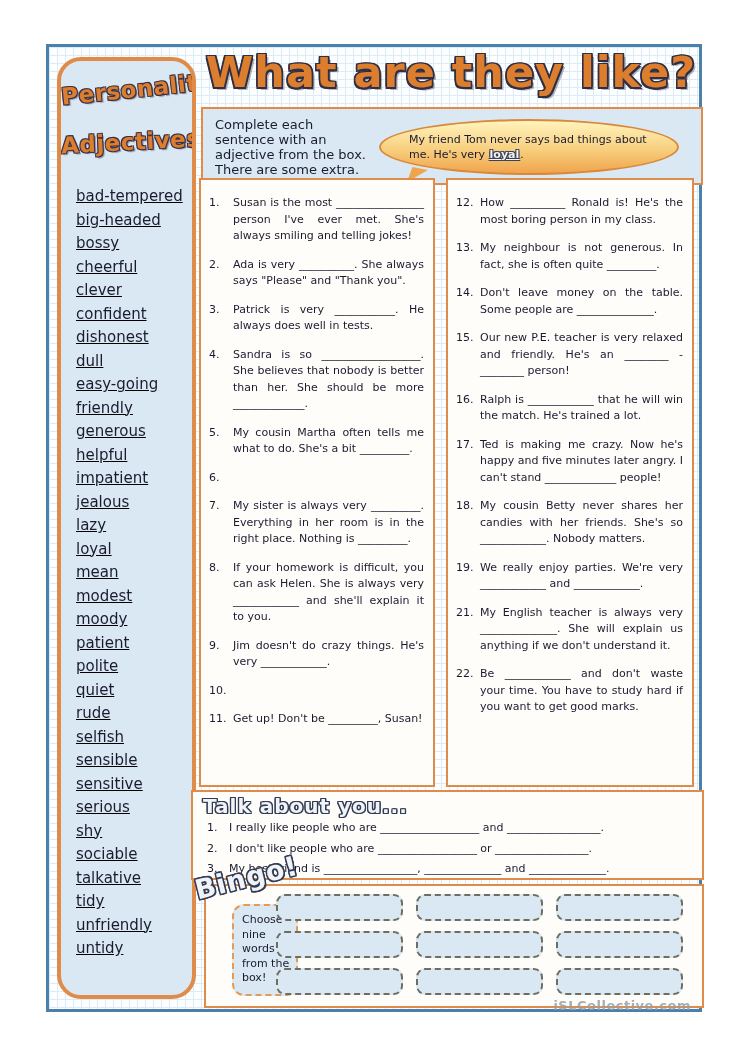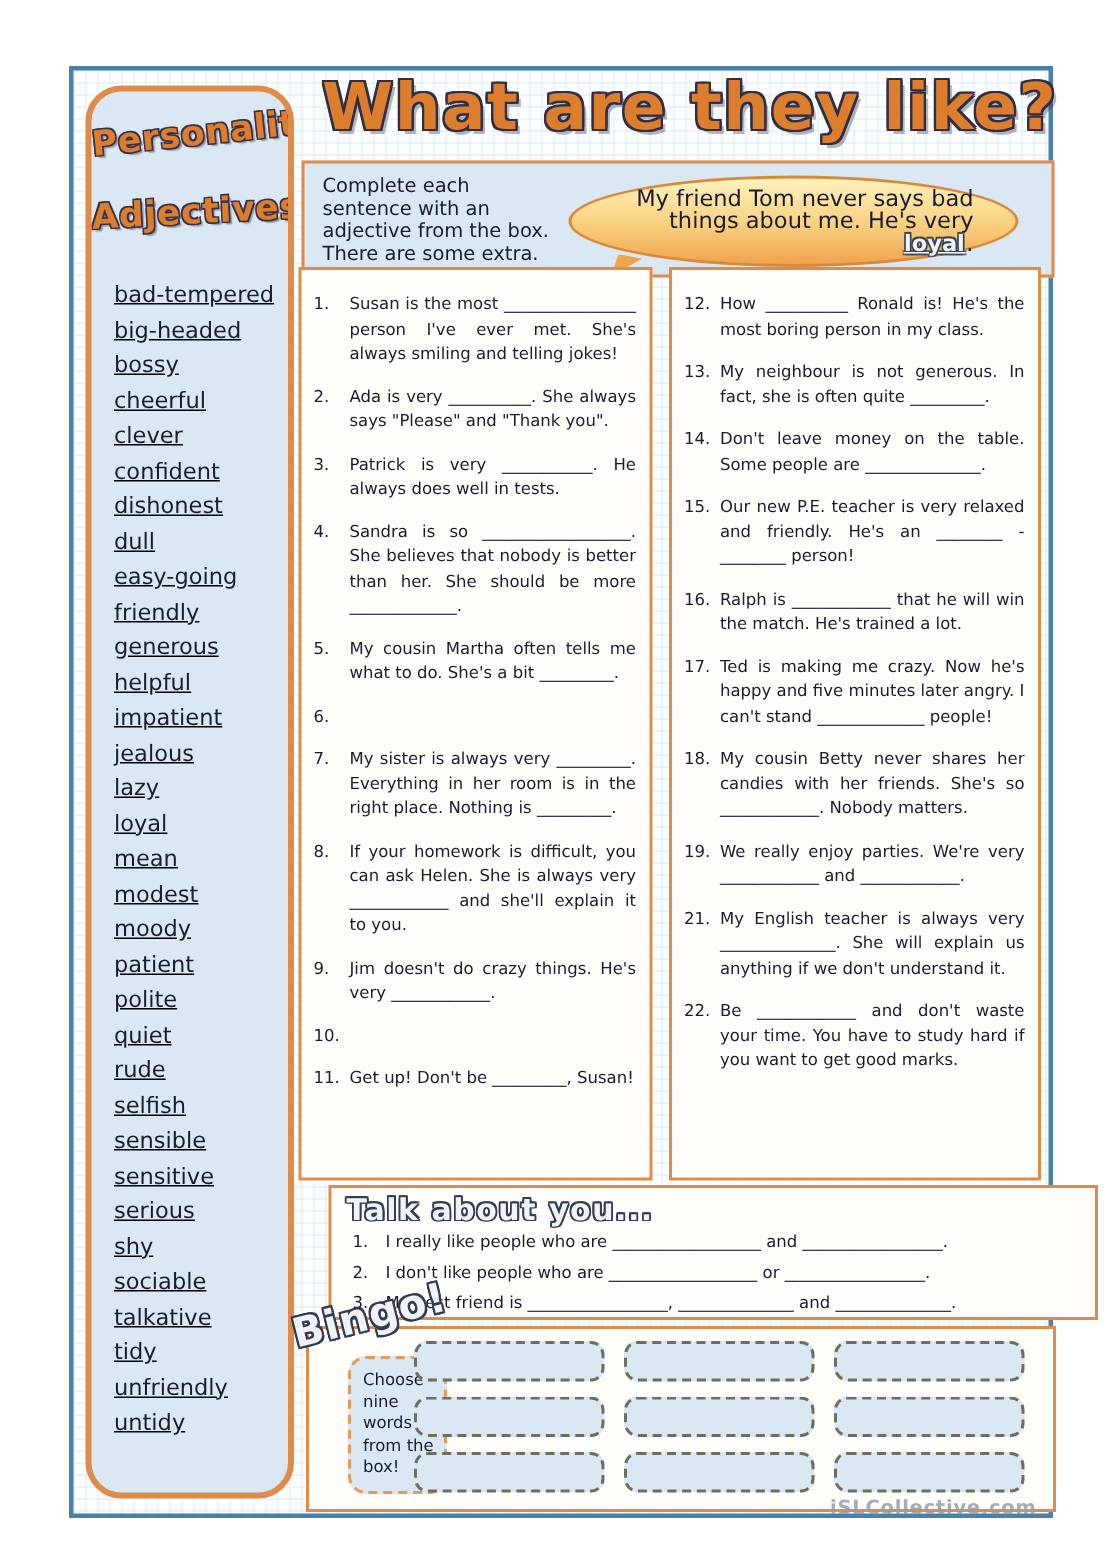--- a/index.html
+++ b/index.html
@@ -28,21 +28,21 @@
                  1px 1px 0 #3a3148, 2px 2px 1px rgba(58,49,72,.45);
   }
   .head1 { transform:rotate(-6deg); }
   .head2 { transform:rotate(-3deg); margin-top:26px; }
   .adjlist { list-style:none; margin-top:30px; padding-left:15px;text-decoration:underline; }
   .adjlist li { font-size:15px; line-height:23.5px; color:#1b1b30; }
 
   
   .title {
     position:absolute; left:148px; top:0px; width:508px; height:58px;
-    text-align:right; font-size:43px; font-weight:bold; color:#dd7e2e;
+    text-align:center; font-size:43px; font-weight:bold; color:#dd7e2e;
     letter-spacing:1px;
     text-shadow:-1.5px -1.5px 0 #2e2e44, 1.5px -1.5px 0 #2e2e44,
                 -1.5px 1.5px 0 #2e2e44, 1.5px 1.5px 0 #2e2e44,
                  0 -1.5px 0 #2e2e44, 0 1.5px 0 #2e2e44,
                 -1.5px 0 0 #2e2e44, 1.5px 0 0 #2e2e44,
                  3px 3px 0 rgba(46,46,68,.35);
   }
 
   
   .instr-box {
@@ -51,21 +51,21 @@
     display:flex; padding:8px 10px 6px 12px;
   }
   .instr-text { width:152px; font-size:13px; line-height:15px; color:#1b1b30; }
   .example-label { margin-top:2px; }
   .bubble-wrap { flex:1; display:flex; align-items:center; justify-content:center; position:relative; }
   .bubble {
     position:relative; width:300px; min-height:56px;
     border:2px solid #d9893c; border-radius:50%;
     background:linear-gradient(180deg,#fff3bd 0%, #f8cf7e 55%, #f0a44c 100%);
     display:flex; align-items:center; justify-content:center;
-    padding:6px 28px; font-size:15px; line-height:15px; color:#1b1b30; text-align:right;
+    padding:6px 28px; font-size:11px; line-height:15px; color:#1b1b30; text-align:left;
   }
   .bubble::after {
     content:''; position:absolute; left:26px; bottom:-9px; width:30px; height:15px;
     background:#f0a44c; clip-path:polygon(0 100%, 18% 0, 70% 20%);
   }
   .bubble .answer {
     font-weight:bold; color:#f0f4f8; text-decoration:underline; padding:0 1px;
     text-shadow:-1px -1px 0 #3a4258, 1px -1px 0 #3a4258, -1px 1px 0 #3a4258, 1px 1px 0 #3a4258;
   }
 
@@ -77,21 +77,21 @@
   }
   .excol-left  { left:150px; width:236px; }
   .excol-right { left:397px; width:248px; }
   .exitem { display:flex; margin-bottom:12px; font-size:11px; line-height:16.5px; color:#1b1b30; }
   .exitem .num { flex:0 0 24px; }
   .exitem .txt { flex:1; text-align:justify; }
 
   
   .talk-box {
     position:absolute; left:142px; top:743px; width:513px; height:90px;
-    border:2px solid #df8c4a; background:#fffdf9; padding:2px 14px 0 10px;margin-left:28px;
+    border:2px solid #df8c4a; background:#fffdf9; padding:2px 14px 0 10px;
   }
   .talk-title {
     font-size:20px; font-weight:bold; color:#f0f4f8; letter-spacing:1px;
     text-shadow:-1.2px -1.2px 0 #333c52, 1.2px -1.2px 0 #333c52,
                 -1.2px 1.2px 0 #333c52, 1.2px 1.2px 0 #333c52,
                  0 -1.2px 0 #333c52, 0 1.2px 0 #333c52,
                 -1.2px 0 0 #333c52, 1.2px 0 0 #333c52;
   }
   .talk-item { display:flex; font-size:11px; line-height:20.5px; color:#1b1b30; }
   .talk-item .num { flex:0 0 26px; padding-left:4px; }

